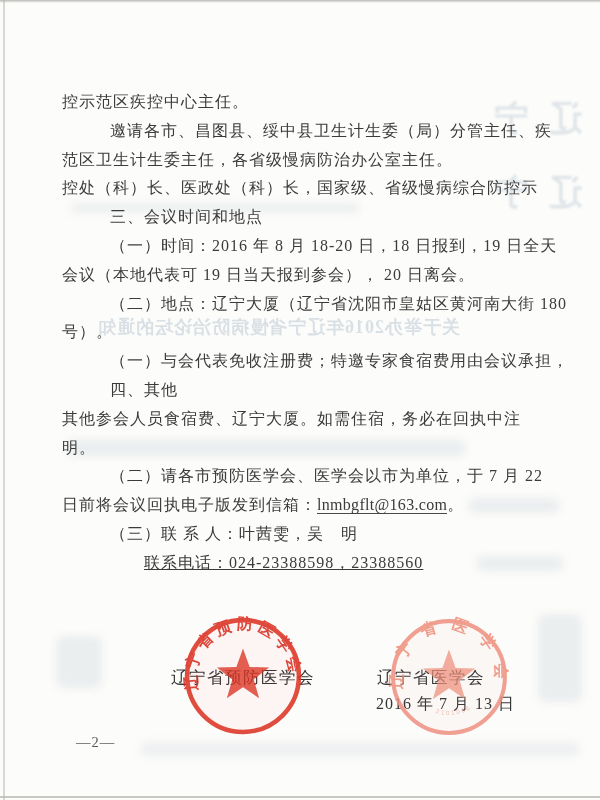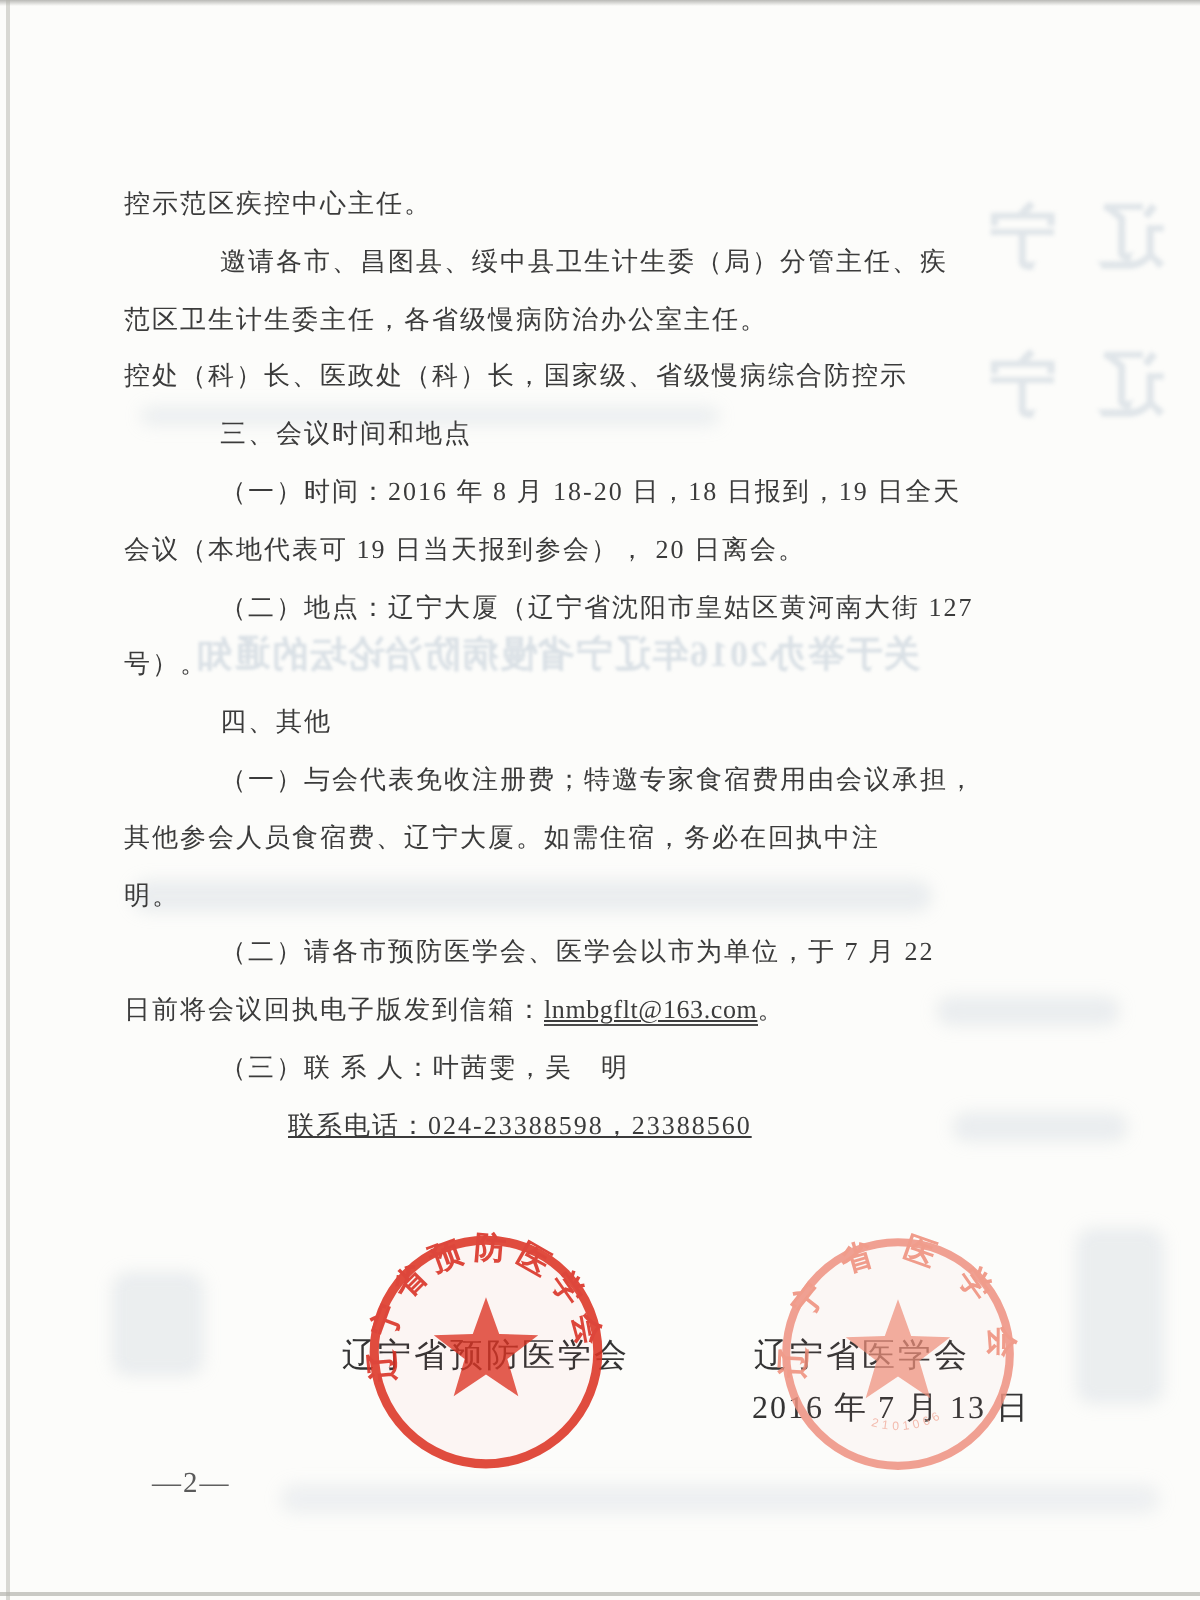--- a/index.html
+++ b/index.html
@@ -29,26 +29,26 @@
   .sm1{left:66px;top:440px;width:400px;height:16px;}
   .sm2{left:468px;top:498px;width:92px;height:15px;}
   .sm3{left:476px;top:556px;width:88px;height:15px;}
   .sm4{left:56px;top:636px;width:46px;height:52px;}
   .sm5{left:538px;top:614px;width:44px;height:88px;}
   .sm6{left:140px;top:742px;width:440px;height:15px;background:rgba(184,197,208,.2);}
   .sm7{left:70px;top:203px;width:290px;height:10px;background:rgba(184,197,208,.22);}
 
   
   .content{position:absolute;left:62px;top:88px;width:492px;z-index:3;
-    color:#3b3b3b;font-size:13px;letter-spacing:1px;}
+    color:#3b3b3b;font-size:16px;letter-spacing:1px;}
   .line{height:28.8px;line-height:28.8px;white-space:nowrap;}
   .ind2{padding-left:48px;font-family:Liberation Serif, serif;}
   .ind4{padding-left:82px;text-decoration:underline;}
   .ind15{padding-left:25px;}
-  .email{border-bottom:1.3px solid #4a4a4a;letter-spacing:.3px;text-decoration:underline;}
+  .email{border-bottom:1.3px solid #4a4a4a;letter-spacing:.3px;}
 
   
   .footer-text{position:absolute;z-index:5;color:#343434;font-size:16.5px;
     letter-spacing:1.5px;white-space:nowrap;}
   .org1{left:171px;top:667px;}
   .org2{left:377px;top:667px;}
   .sign-date{left:376px;top:694px;font-size:16px;letter-spacing:1px;font-family:Liberation Serif, serif;}
   .page-num{left:76px;top:734px;font-size:14.5px;color:#5a5a5a;letter-spacing:1px;}
 
   
@@ -77,24 +77,24 @@
   <div class="smudge sm7"></div>
 
   <div class="content">
     <div class="line">控示范区疾控中心主任。</div>
     <div class="line ind2">邀请各市、昌图县、绥中县卫生计生委（局）分管主任、疾</div>
     <div class="line">范区卫生计生委主任，各省级慢病防治办公室主任。</div>
     <div class="line">控处（科）长、医政处（科）长，国家级、省级慢病综合防控示</div>
     <div class="line ind2">三、会议时间和地点</div>
     <div class="line ind2">（一）时间：2016 年 8 月 18-20 日，18 日报到，19 日全天</div>
     <div class="line">会议（本地代表可 19 日当天报到参会）， 20 日离会。</div>
-    <div class="line ind2">（二）地点：辽宁大厦（辽宁省沈阳市皇姑区黄河南大街 127</div>
+    <div class="line ind2">（二）地点：辽宁大厦（辽宁省沈阳市皇姑区黄河南大街 180</div>
     <div class="line">号）。</div>
+    <div class="line ind2">（一）与会代表免收注册费；特邀专家食宿费用由会议承担，</div>
     <div class="line ind2">四、其他</div>
-    <div class="line ind2">（一）与会代表免收注册费；特邀专家食宿费用由会议承担，</div>
     <div class="line">其他参会人员食宿费、辽宁大厦。如需住宿，务必在回执中注</div>
     <div class="line">明。</div>
     <div class="line ind2">（二）请各市预防医学会、医学会以市为单位，于 7 月 22</div>
     <div class="line"><span>日前将会议回执电子版发到信箱：</span><span class="email">lnmbgflt@163.com</span><span>。</span></div>
     <div class="line ind2">（三）联 系 人：叶茜雯，吴　明</div>
     <div class="line ind4">联系电话：024-23388598，23388560</div>
   </div>
 
   <div class="footer-text org1">辽宁省预防医学会</div>
   <div class="footer-text org2">辽宁省医学会</div>

